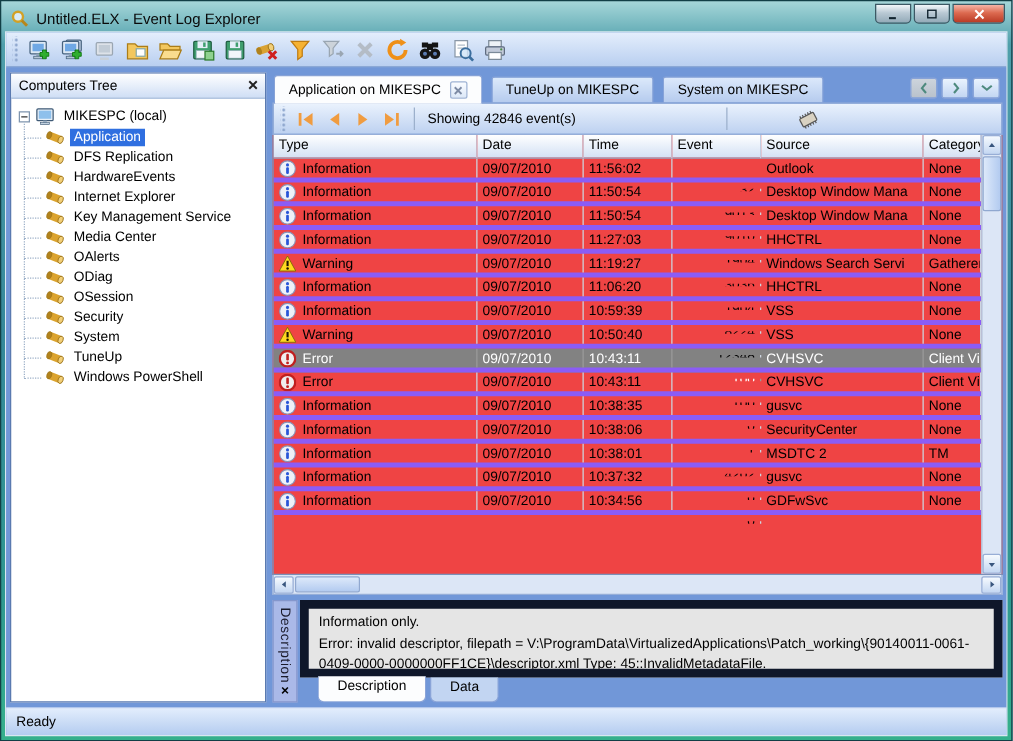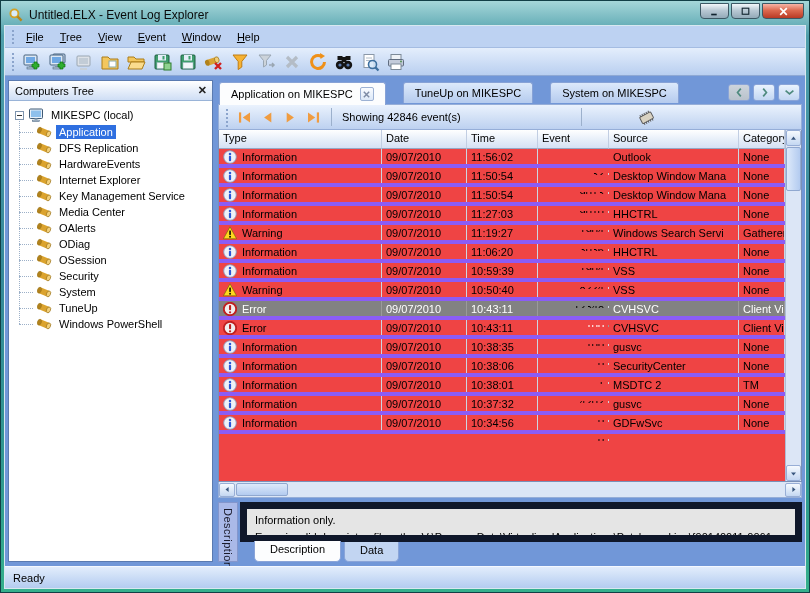--- a/index.html
+++ b/index.html
@@ -147,24 +147,20 @@
             <svg width="11" height="11" viewBox="0 0 20 20">
               <path d="M4 4L16 16M16 4L4 16" stroke="#fff" stroke-width="3"></path>
             </svg>
           </span>
         </div>
     </div>
   </div>
 
   <div class="client">
 
-    <div class="menubar">
-      <span class="grip"></span>
-      <span id="menu-items"><span class="menu-item"><u>F</u>ile</span><span class="menu-item"><u>T</u>ree</span><span class="menu-item"><u>V</u>iew</span><span class="menu-item"><u>E</u>vent</span><span class="menu-item"><u>W</u>indow</span><span class="menu-item"><u>H</u>elp</span></span>
-    </div>
 
     <div class="toolbar">
       <span class="grip"></span>
       <span id="toolbar-items" style="display:flex;align-items:center;gap:1px;">
           <span class="tb-btn">
             <span>
               <svg width="20" height="20" viewBox="0 0 20 20">
                 <rect x="2" y="3" width="13" height="10" rx="1" fill="#dce8f4" stroke="#47637f"></rect>
                 <rect x="4" y="5" width="9" height="6" fill="#6fa8e4"></rect>
                 <rect x="7" y="13" width="3" height="2" fill="#8ea4b8"></rect>
@@ -487,21 +483,21 @@
                 </span>
                 <span class="tree-label">Windows PowerShell</span>
               </div>
             </div>
         </div>
       </div>
 
       <div class="right">
 
         <div class="tab-bar">
-          <span id="tabs" style="display:flex;align-items:flex-start;gap:17px;">
+          <span id="tabs" style="display:flex;align-items:center;gap:7px;">
               <div class="tab active">
                 <span>Application on MIKESPC</span>
                 <span class="tab-close">
                   <svg width="9" height="9" viewBox="0 0 10 10">
                     <path d="M2 2l6 6M8 2L2 8" stroke="#7c8aa4" stroke-width="1.6"></path>
                   </svg>
                 </span>
               </div>
               <div class="tab">
                 <span>TuneUp on MIKESPC</span>

